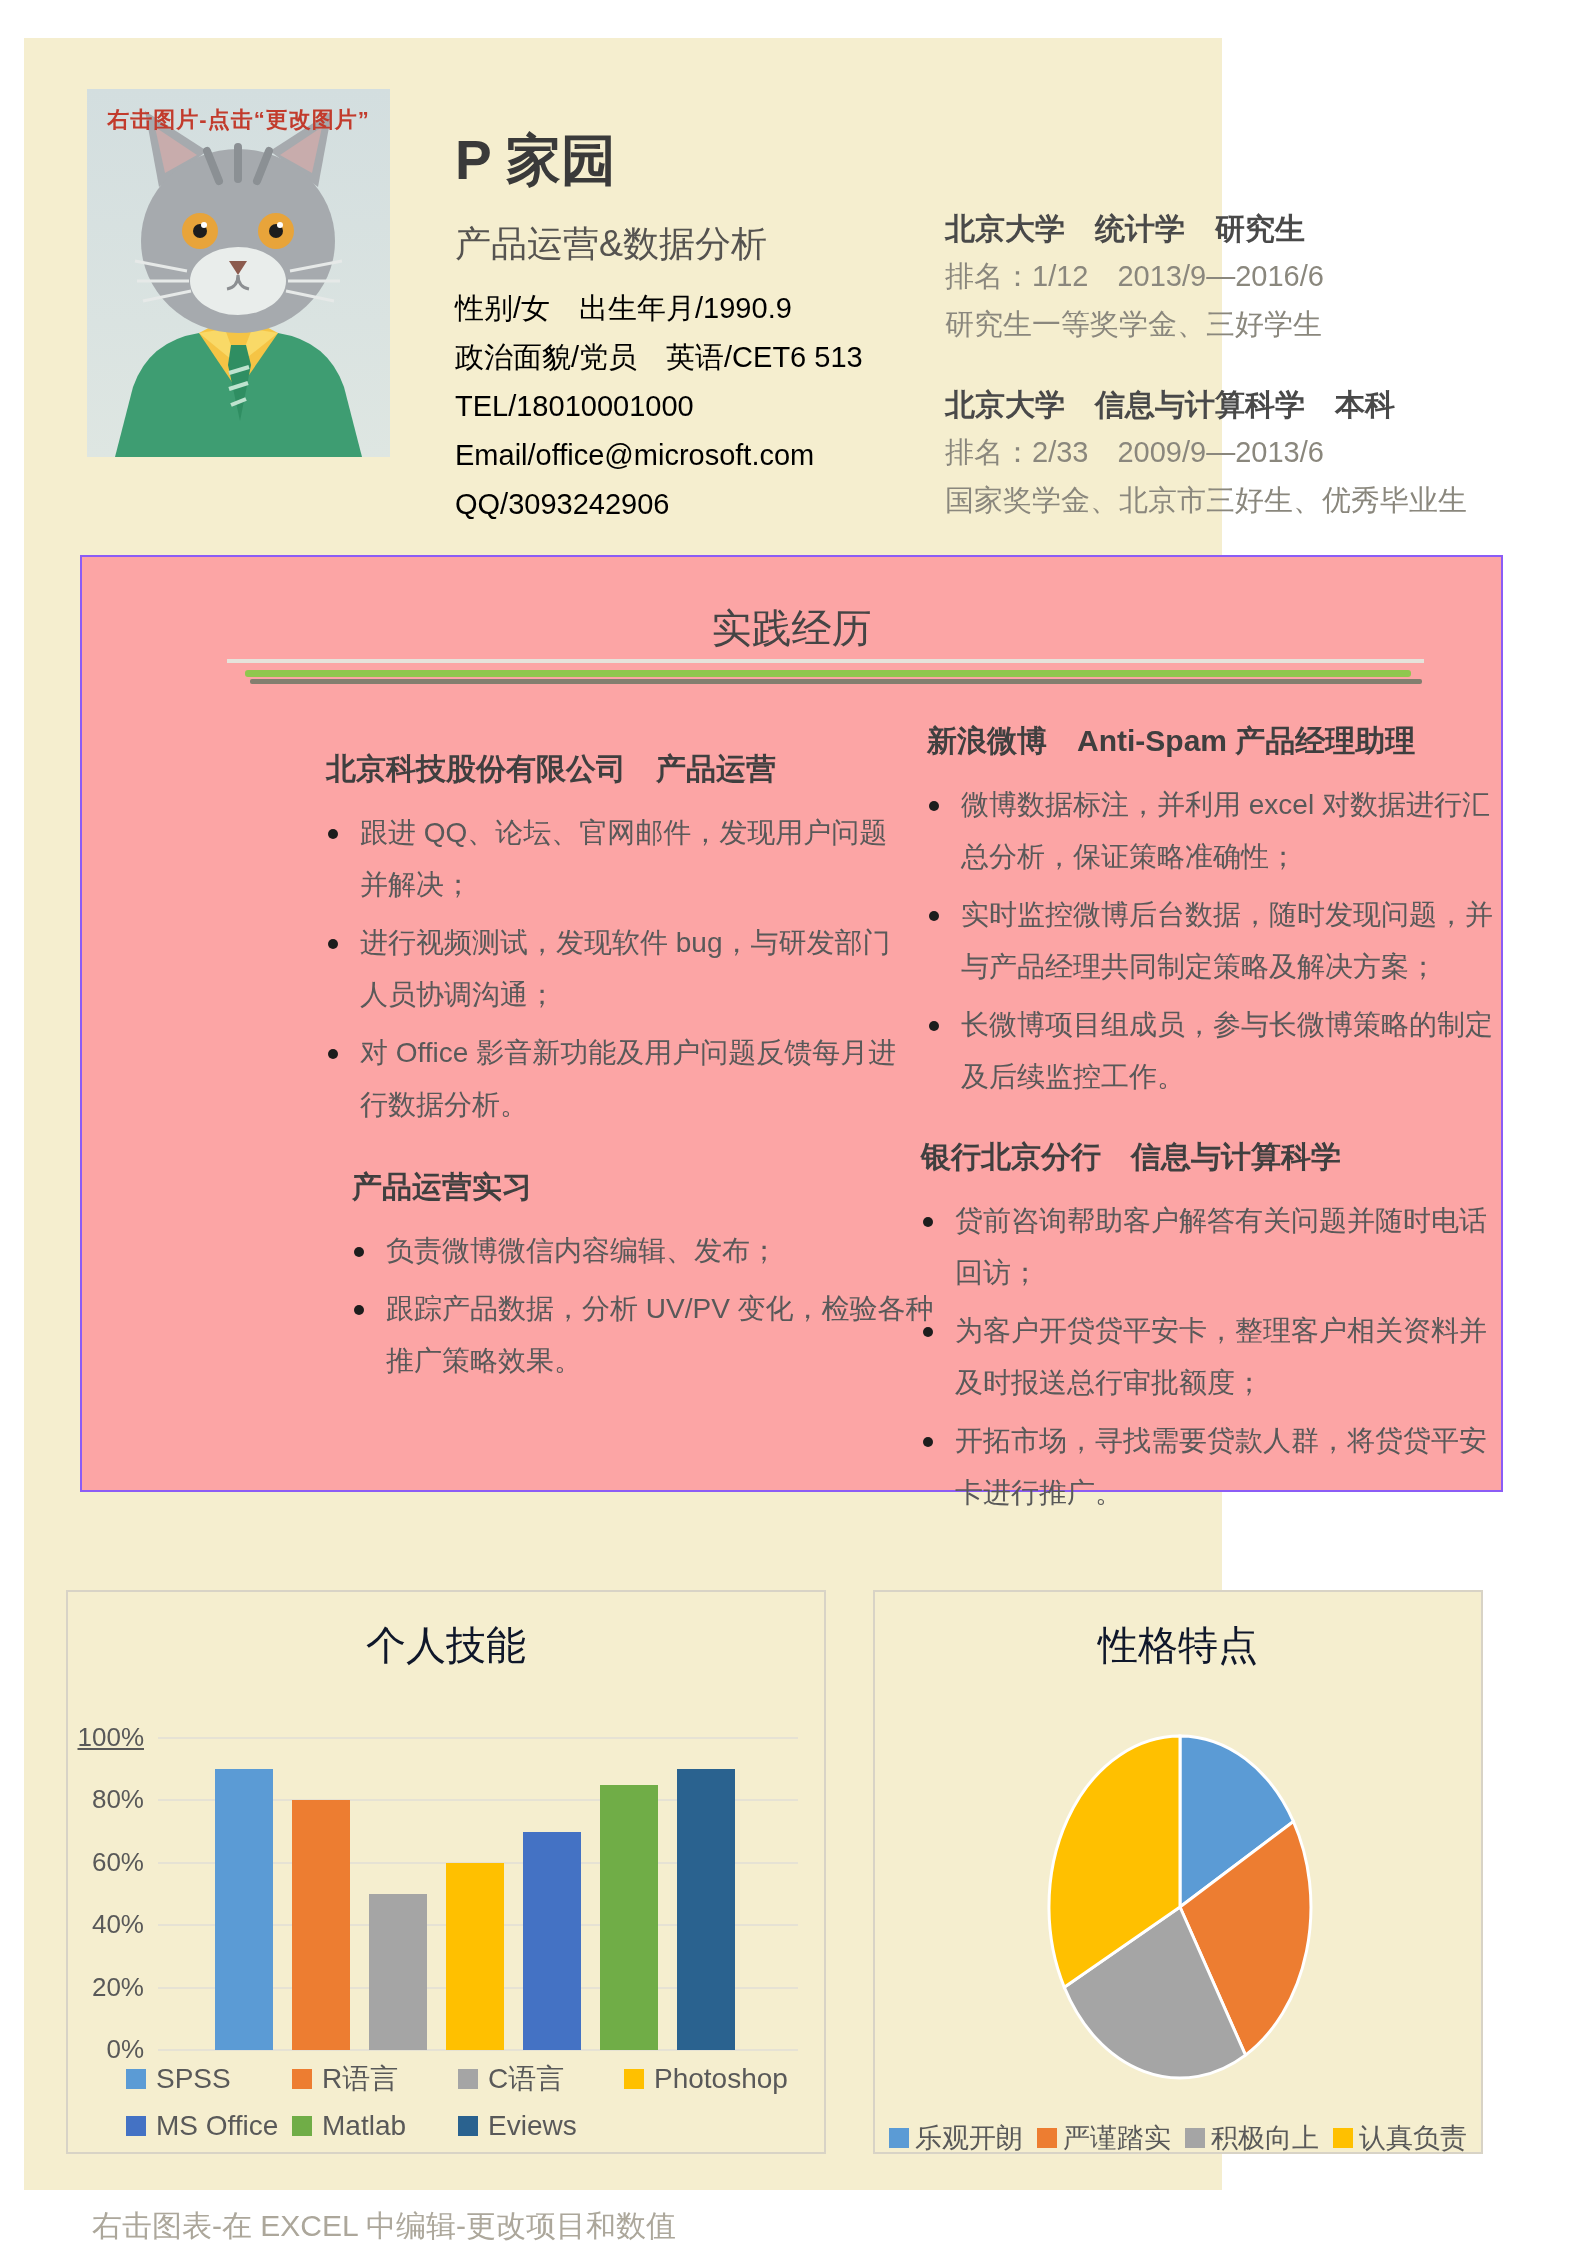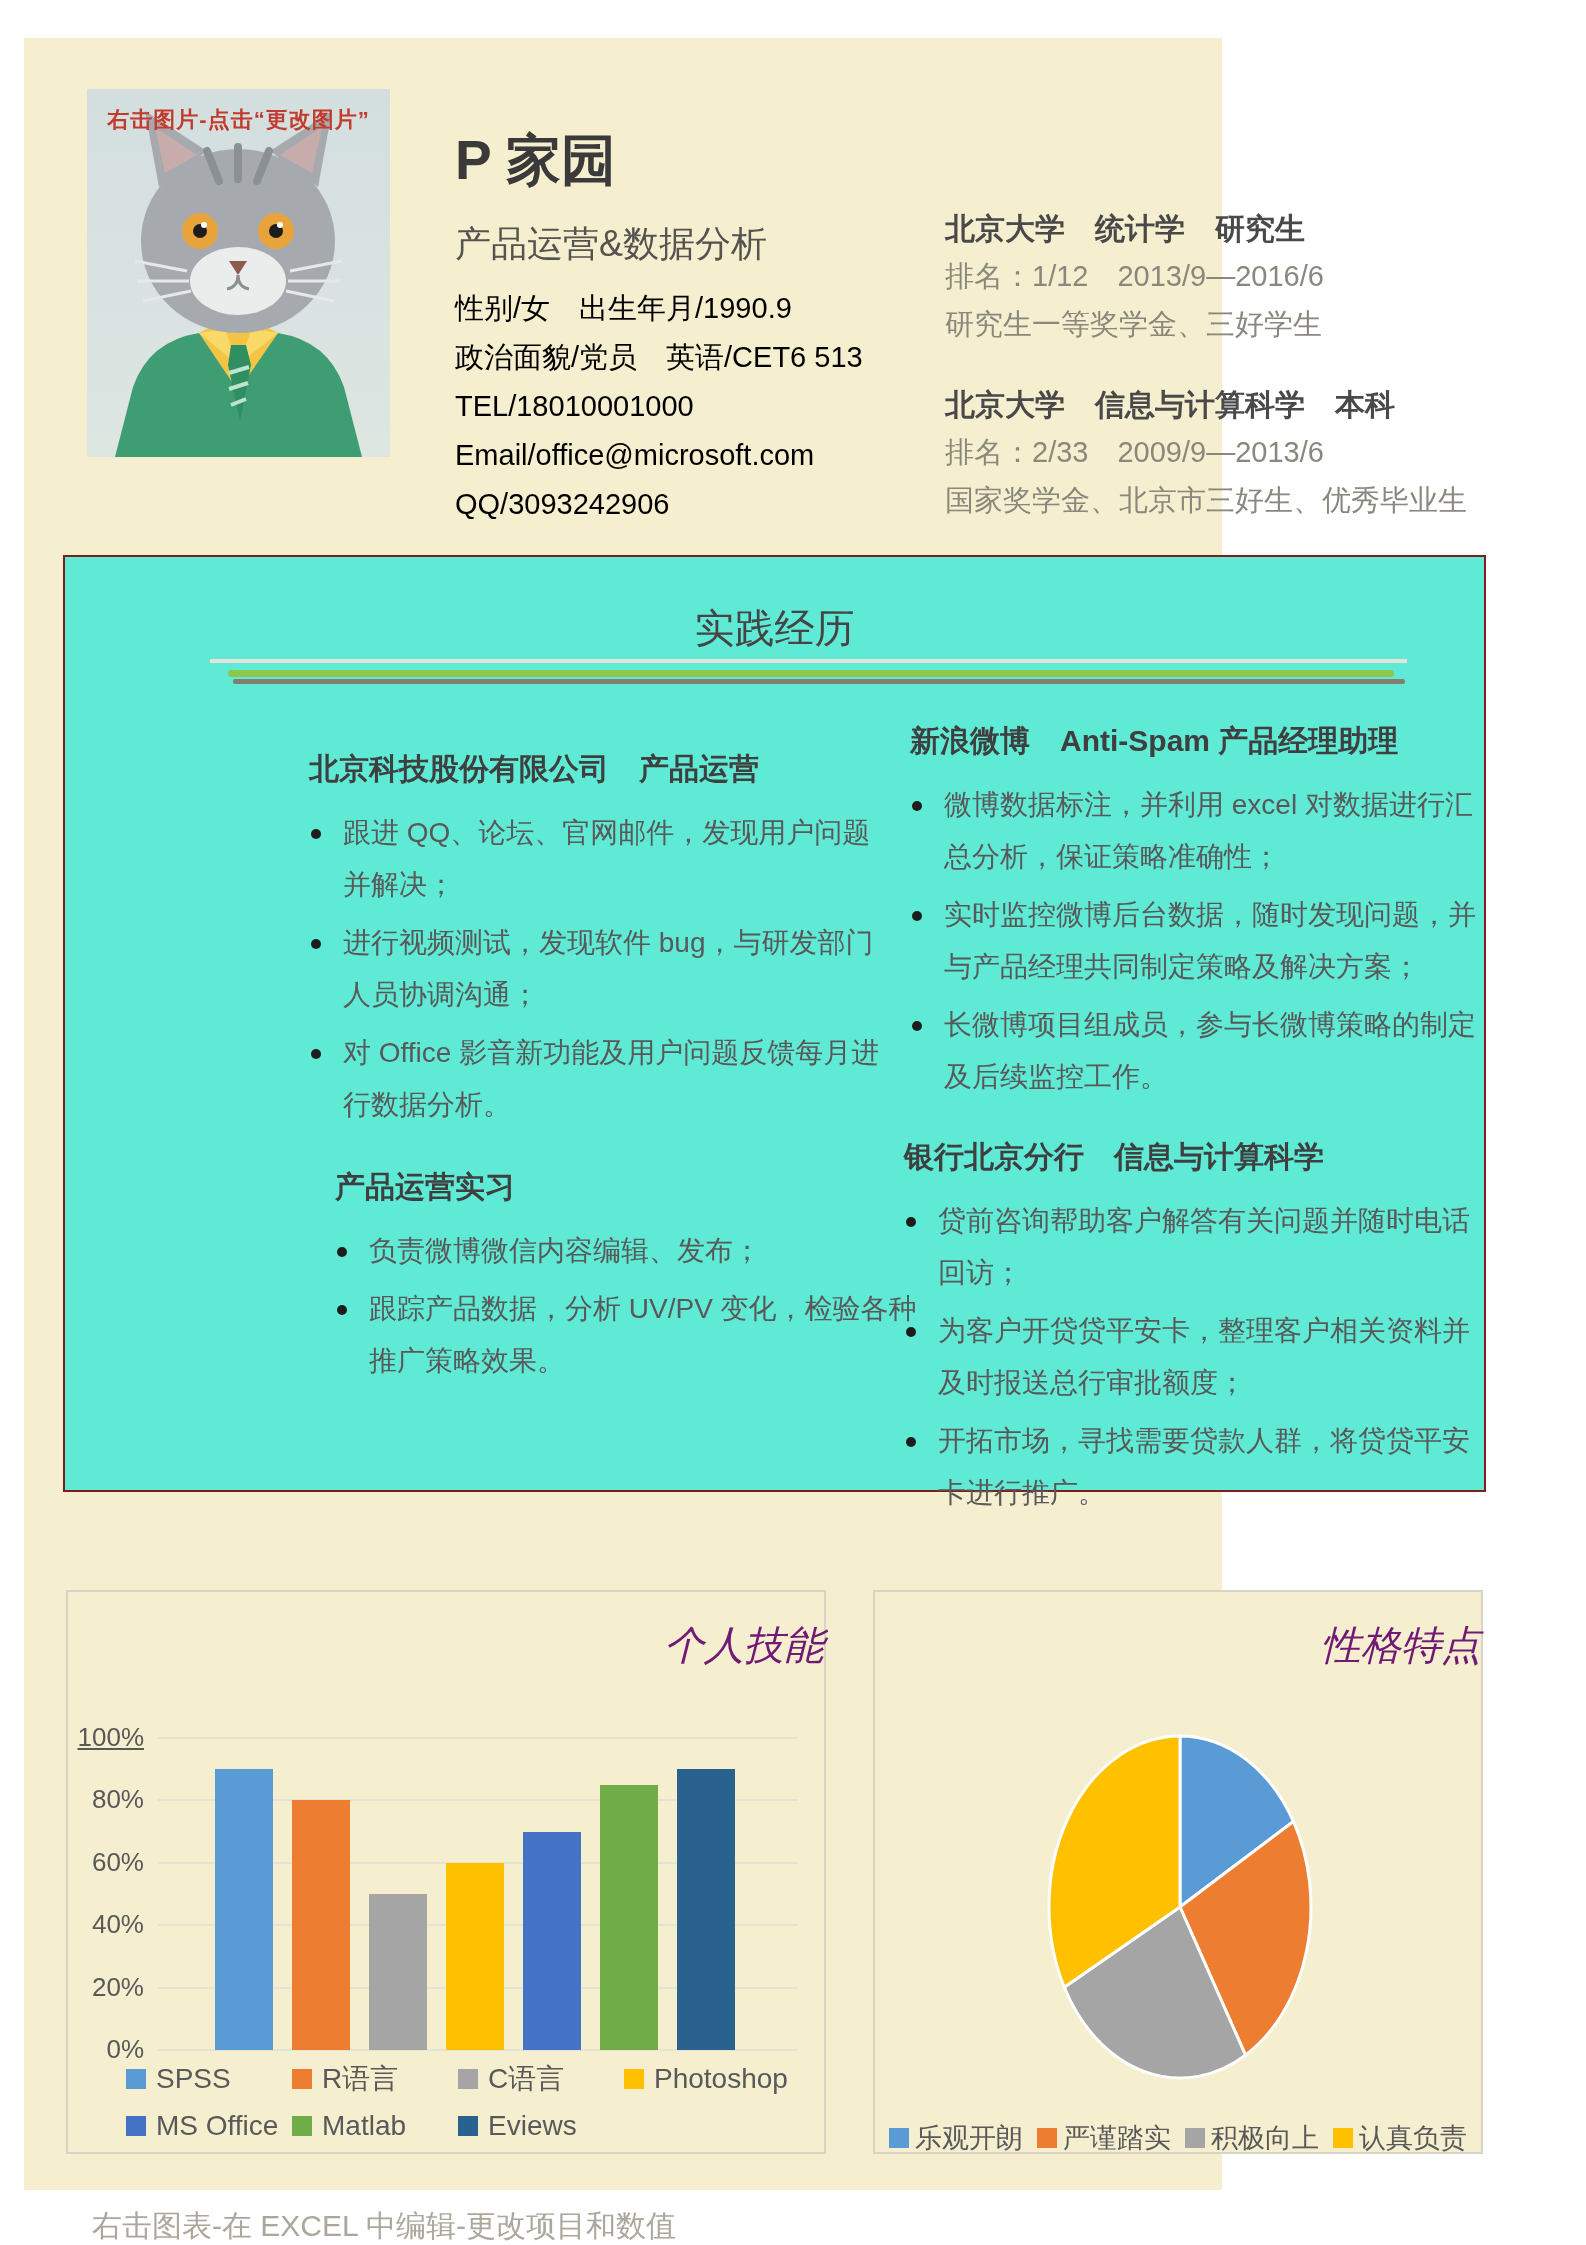--- a/index.html
+++ b/index.html
@@ -16,22 +16,22 @@
   
   .name{position:absolute;left:431px;top:86px;font-size:55px;font-weight:600;color:#3A3A3A;margin:0;}
   .subtitle{position:absolute;left:431px;top:182px;font-size:36px;color:#555350;}
   .info{position:absolute;left:431px;top:246px;font-size:29px;color:#000000;line-height:49px;}
   .edu{position:absolute;left:921px;top:168px;width:560px;}
   .edu-block{margin-bottom:34px;}
   .edu-title{font-size:30px;font-weight:600;color:#494949;line-height:46px;}
   .edu-line{font-size:29px;color:#8A877D;line-height:48px;}
 
   
-  .exp-box{position:absolute;left:39px;top:517px;width:1419px;height:933px;
-           border:2px solid #7f1d1d;background:#5eead4;}
+  .exp-box{position:absolute;left:56px;top:517px;width:1419px;height:933px;
+           border:2px solid #8b5cf6;background:#fca5a5;}
   .exp-title{position:absolute;left:0;top:44px;width:100%;text-align:center;
              font-size:40px;color:#454545;font-weight:500;margin:0;}
   .div-gray{position:absolute;left:145px;top:102px;width:1197px;height:4px;background:#E6E3DB;}
   .div-green{position:absolute;left:163px;top:113px;width:1166px;height:7px;background:#8FC74E;border-radius:3px;}
   .div-olive{position:absolute;left:168px;top:122px;width:1172px;height:5px;background:#837E6F;border-radius:2px;}
 
   .job{position:absolute;width:585px;}
   .job h3{font-size:30px;font-weight:600;color:#3F3F3F;margin:0 0 16px 0;line-height:44px;}
   .job ul{list-style:none;margin:0;padding:0;}
   .job li{position:relative;padding-left:34px;font-size:28px;line-height:52px;color:#595959;margin-bottom:6px;}
@@ -39,22 +39,22 @@
                   border-radius:50%;background:#1d1d1d;}
   .job1{left:244px;top:190px;}
   .job2{left:270px;top:608px;}
   .job3{left:845px;top:162px;}
   .job4{left:839px;top:578px;}
 
   
   .panel{position:absolute;top:1552px;background:#F5EECF;border:2px solid #D8D3C6;}
   .bar-panel{left:42px;width:756px;height:560px;}
   .pie-panel{left:849px;width:606px;height:560px;}
-  .panel h2{position:absolute;left:0;top:26px;width:100%;text-align:right;
-            font-size:40px;color:#701a75;font-weight:500;margin:0;font-style:italic;}
+  .panel h2{position:absolute;left:0;top:26px;width:100%;text-align:center;
+            font-size:40px;color:#0f172a;font-weight:500;margin:0;}
 
   #bar-plot{position:absolute;left:90px;top:146px;width:640px;height:312px;}
   .gridline{position:absolute;left:0;width:640px;height:2px;background:#E6E2D4;}
   .tick-label{position:absolute;left:-100px;width:86px;text-align:right;
               font-size:26px;color:#595959;}
   .bar{position:absolute;bottom:0;}
 
   #bar-legend{position:absolute;left:58px;top:468px;display:grid;
               grid-template-columns:166px 166px 166px 166px;row-gap:12px;}
   .legend-item{display:flex;align-items:center;font-size:28px;color:#595959;}

